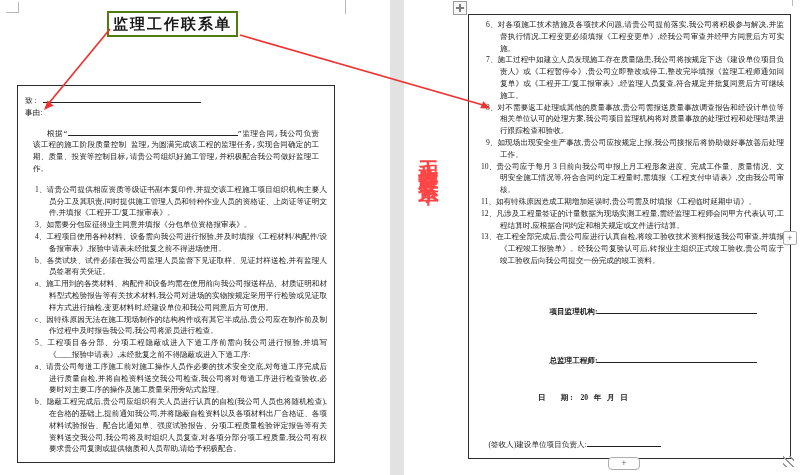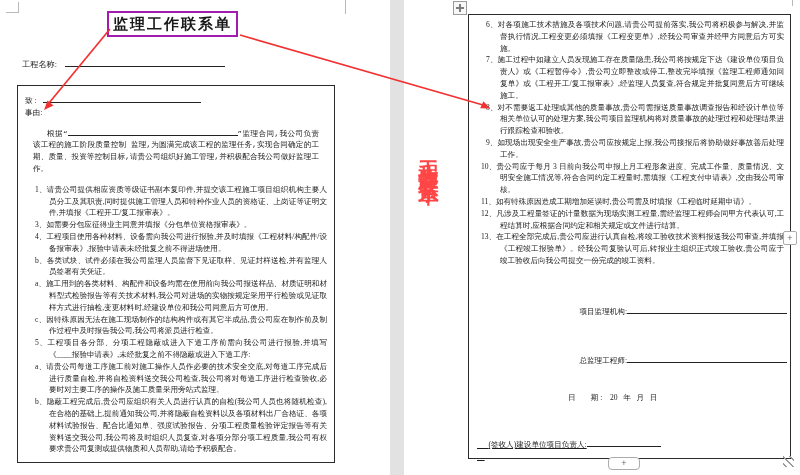--- a/index.html
+++ b/index.html
@@ -12,21 +12,21 @@
   .page{position:absolute;top:0;background:#ffffff;}
   #pageL{left:0;width:390px;height:475px;}
   #pageR{left:404px;width:396px;height:475px;}
 
   
   .mark{position:absolute;background:#b9b9b9;}
 
   
   #titleBox{
     position:absolute;left:107px;top:11px;width:127px;height:22px;
-    border:2px solid #a21caf;display:flex;align-items:center;justify-content:center;
+    border:2px solid #4d7c0f;display:flex;align-items:center;justify-content:center;
     font-weight:bold;font-size:15px;letter-spacing:2px;color:#1a1a1a;background:#fff;
   }
 
   #projectRow{position:absolute;left:22px;top:58px;font-size:8.2px;}
   .u{display:inline-block;border-bottom:1px solid #222;height:8px;vertical-align:baseline;}
 
   .docbox{
     border:1px solid #2b2b2b;background:#fff;
     font-size:7.6px;line-height:11.8px;text-align:justify;
   }
@@ -44,21 +44,21 @@
   
   #vTitle{
     position:absolute;left:11px;top:145px;
     writing-mode:vertical-rl;text-orientation:upright;
     font-family:"Liberation Sans", sans-serif;
     font-size:20px;line-height:27px;letter-spacing:4px;
     color:#ff4545;font-weight:bold;
   }
 
   
-  .sig{margin-left:92px;white-space:pre;}
+  .sig{margin-left:62px;white-space:pre;font-weight:bold;}
   .sig.first{margin-top:26px;}
   .sig + .sig{margin-top:13px;}
   .recv{margin-left:1px;margin-top:19px;white-space:pre;}
 
   
   #tblHandle{
     position:absolute;left:49px;top:1px;width:12px;height:12px;
     border:1px solid #9a9a9a;background:#f7f7f7;cursor:move;
   }
   #tblHandle .h1,#tblHandle .h2{position:absolute;background:#7d7d7d;}
@@ -85,24 +85,20 @@
 
 <div class="page" id="pageL">
   <div class="mark" style="left:6px;top:12px;width:13px;height:1px;"></div>
   <div class="mark" style="left:18px;top:2px;width:1px;height:11px;"></div>
   <div class="mark" style="left:345px;top:0;width:1px;height:14px;"></div>
 
   <div id="titleBox">
     <span>监理工作联系单</span>
   </div>
 
-  <div id="projectRow">
-    <span>工程名称:</span>
-    <span class="u" style="width:160px;margin-left:6px;"></span>
-  </div>
 
   <div class="docbox" id="boxL">
     <div class="row" id="toRow">
       <span>致  :</span>
       <span class="u" style="width:158px;margin-left:4px;"></span>
     </div>
     <div class="row">事由:</div>
     <p class="basis"><span>根据“</span><span class="u" style="width:170px;"></span><span>”监理合同,我公司负责该工程的施工阶段质量控制 监理,为圆满完成该工程的监理任务,实现合同确定的工期、质量、投资等控制目标,请贵公司组织好施工管理,并积极配合我公司做好监理工作。</span></p>
 
     <div class="item"><span class="num">1、</span><span>请贵公司提供相应资质等级证书副本复印件,并提交该工程施工项目组织机构主要人员分工及其职责,同时提供施工管理人员和特种作业人员的资格证、上岗证等证明文件,并填报《工程开工/复工报审表》。</span></div>
@@ -137,21 +133,21 @@
     <div class="item wide"><span class="num">13、</span><span>在工程全部完成后,贵公司应进行认真自检,将竣工验收技术资料报送我公司审查,并填报《工程竣工报验单》。经我公司复验认可后,转报业主组织正式竣工验收,贵公司应于竣工验收后向我公司提交一份完成的竣工资料。</span></div>
 
     <div class="sig first">
       <span>项目监理机构:</span><span class="u" style="width:160px;"></span>
     </div>
     <div class="sig">
       <span>总监理工程师:</span><span class="u" style="width:160px;"></span>
     </div>
     <div class="sig">日        期 :    20   年   月   日</div>
 
-    <div class="recv" style="margin-top:23px;text-decoration:underline;">
+    <div class="recv" style="margin-top:23px;">
       <span>(签收人)建设单位项目负责人:</span><span class="u" style="width:74px;"></span>
     </div>
 
   </div>
 
   <div class="plusbtn" id="plusRight">+</div>
   <div class="plusbtn" id="plusBottom">+</div>
   <div id="grip"></div>
 </div>
 

